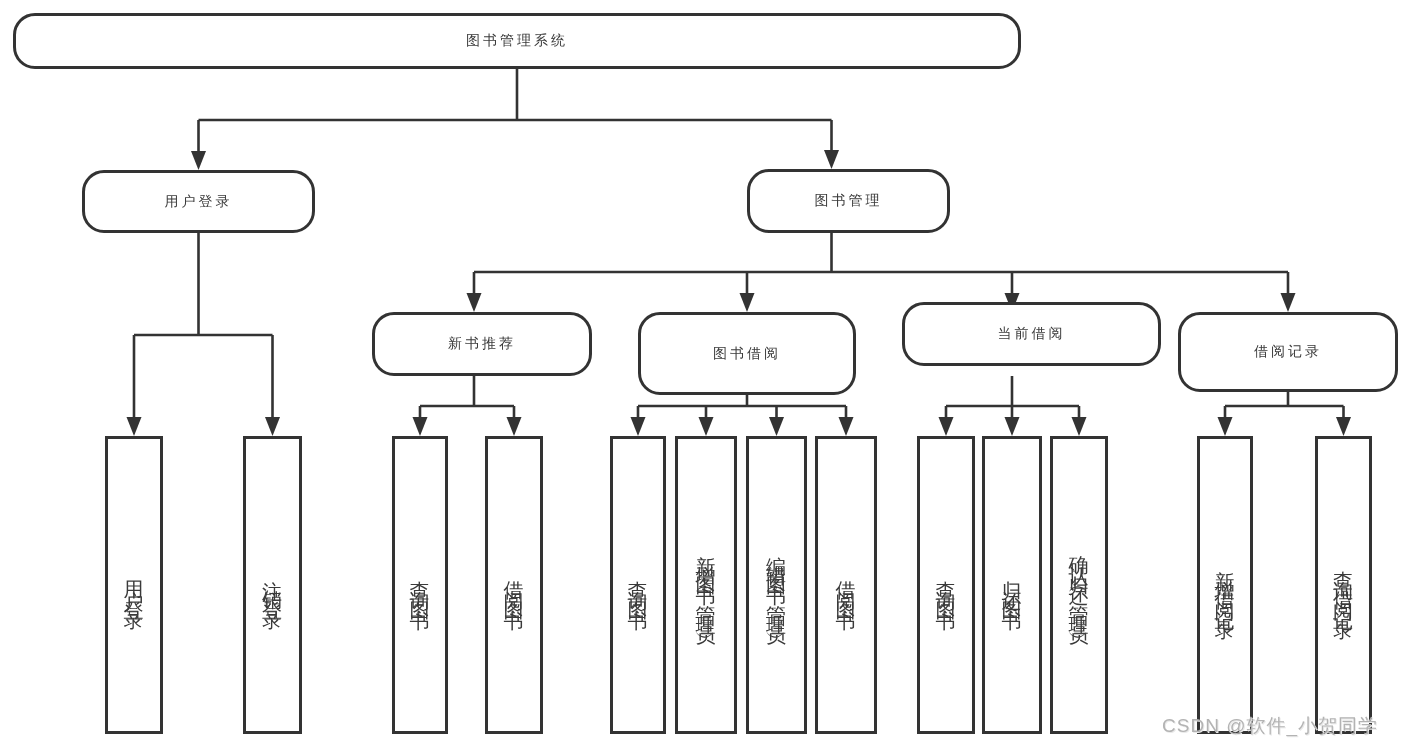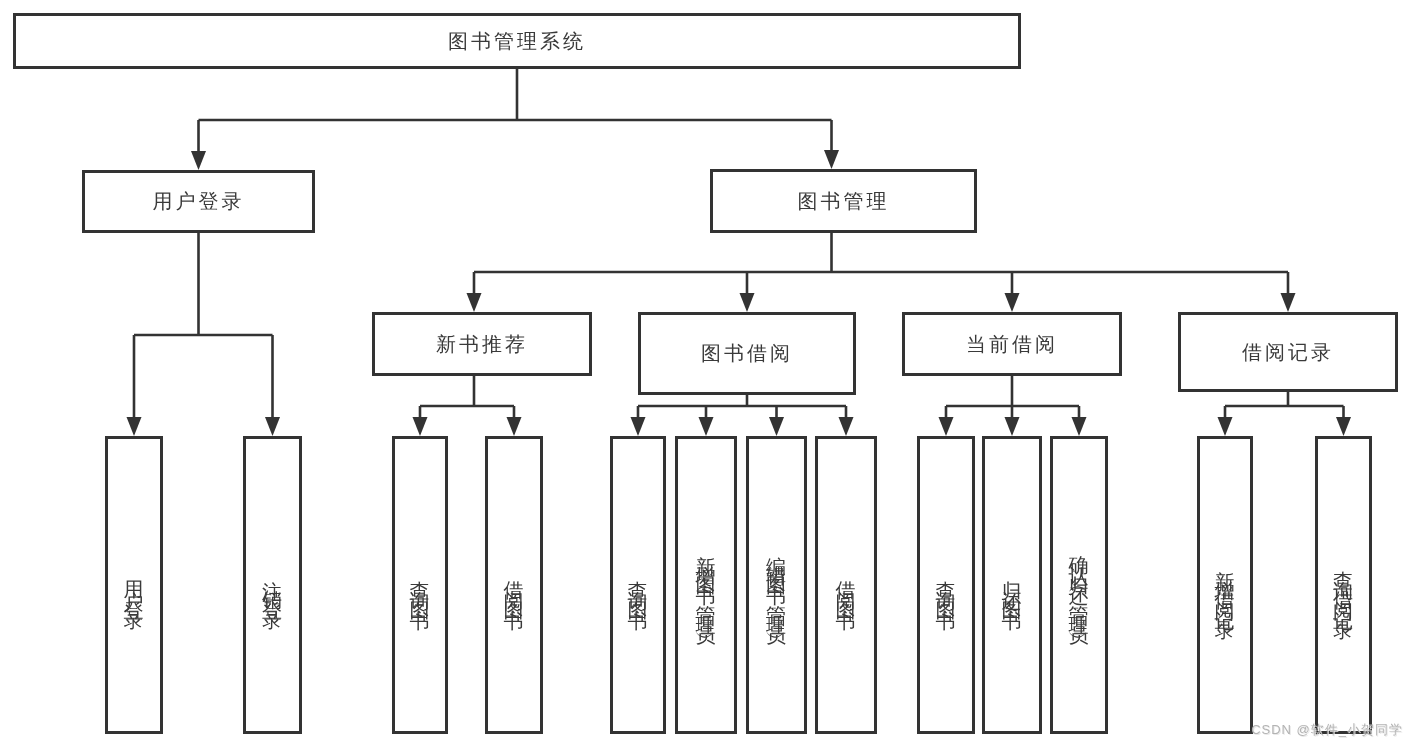--- a/index.html
+++ b/index.html
@@ -7,28 +7,28 @@
     position:relative;width:1405px;height:747px;background:#ffffff;overflow:hidden;
     font-family:"Liberation Sans",sans-serif;color:#3a3a3a;
   }
   .connectors{position:absolute;left:0;top:0;pointer-events:none;}
   .connectors path{stroke:#333333;stroke-width:2.6;fill:none;}
   .connectors polygon{fill:#333333;stroke:none;}
   .node{
     position:absolute;box-sizing:border-box;border:3px solid #333333;background:#ffffff;
     display:flex;align-items:center;justify-content:center;
   }
-  .hbox{font-size:20px;letter-spacing:3px;white-space:nowrap;}
+  .hbox{font-size:14px;letter-spacing:3px;white-space:nowrap;border-radius:22px;}
   .vbox{
     writing-mode:vertical-lr;text-orientation:mixed;
     font-size:20px;letter-spacing:10px;line-height:1;
   }
   .watermark{
-    position:absolute;right:2px;bottom:8px;
-    font-size:13px;color:#b3b3b3;letter-spacing:1px;
+    position:absolute;right:27px;bottom:8px;
+    font-size:19px;color:#b3b3b3;letter-spacing:1px;
     text-shadow:1px 1px 0 #e9e9e9;white-space:nowrap;
   }
 </style>
 </head>
 <body>
 
 <div class="canvas">
 
   <svg class="connectors" width="1405" height="747" viewBox="0 0 1405 747">
     <g>
@@ -69,25 +69,25 @@
     <g>
       <path d="M1288,376 V406 M1225,406 H1343.5 M1225,406 V418 M1343.5,406 V418"></path>
       <polygon points="1217.5,417 1232.5,417 1225,436"></polygon>
       <polygon points="1336,417 1351,417 1343.5,436"></polygon>
     </g>
   </svg>
 
   <div class="node hbox" style="left:13px;top:13px;width:1008px;height:56px">图书管理系统</div>
 
   <div class="node hbox" style="left:82px;top:170px;width:233px;height:63px">用户登录</div>
-  <div class="node hbox" style="left:710px;top:169px;width:267px;height:64px">图书管理</div>
+  <div class="node hbox" style="left:747px;top:169px;width:203px;height:64px">图书管理</div>
 
   <div class="node hbox" style="left:372px;top:312px;width:220px;height:64px">新书推荐</div>
   <div class="node hbox" style="left:638px;top:312px;width:218px;height:83px">图书借阅</div>
-  <div class="node hbox" style="left:902px;top:312px;width:220px;height:64px">当前借阅</div>
+  <div class="node hbox" style="left:902px;top:302px;width:259px;height:64px">当前借阅</div>
   <div class="node hbox" style="left:1178px;top:312px;width:220px;height:80px">借阅记录</div>
 
   <div class="node vbox" style="left:105px;top:436px;width:58px;height:298px">用户登录</div>
   <div class="node vbox" style="left:243px;top:436px;width:59px;height:298px">注销登录</div>
 
   <div class="node vbox" style="left:392px;top:436px;width:56px;height:298px">查询图书</div>
   <div class="node vbox" style="left:485px;top:436px;width:58px;height:298px">借阅图书</div>
 
   <div class="node vbox" style="left:610px;top:436px;width:56px;height:298px">查询图书</div>
   <div class="node vbox" style="left:675px;top:436px;width:62px;height:298px">新增图书（管理员）</div>

